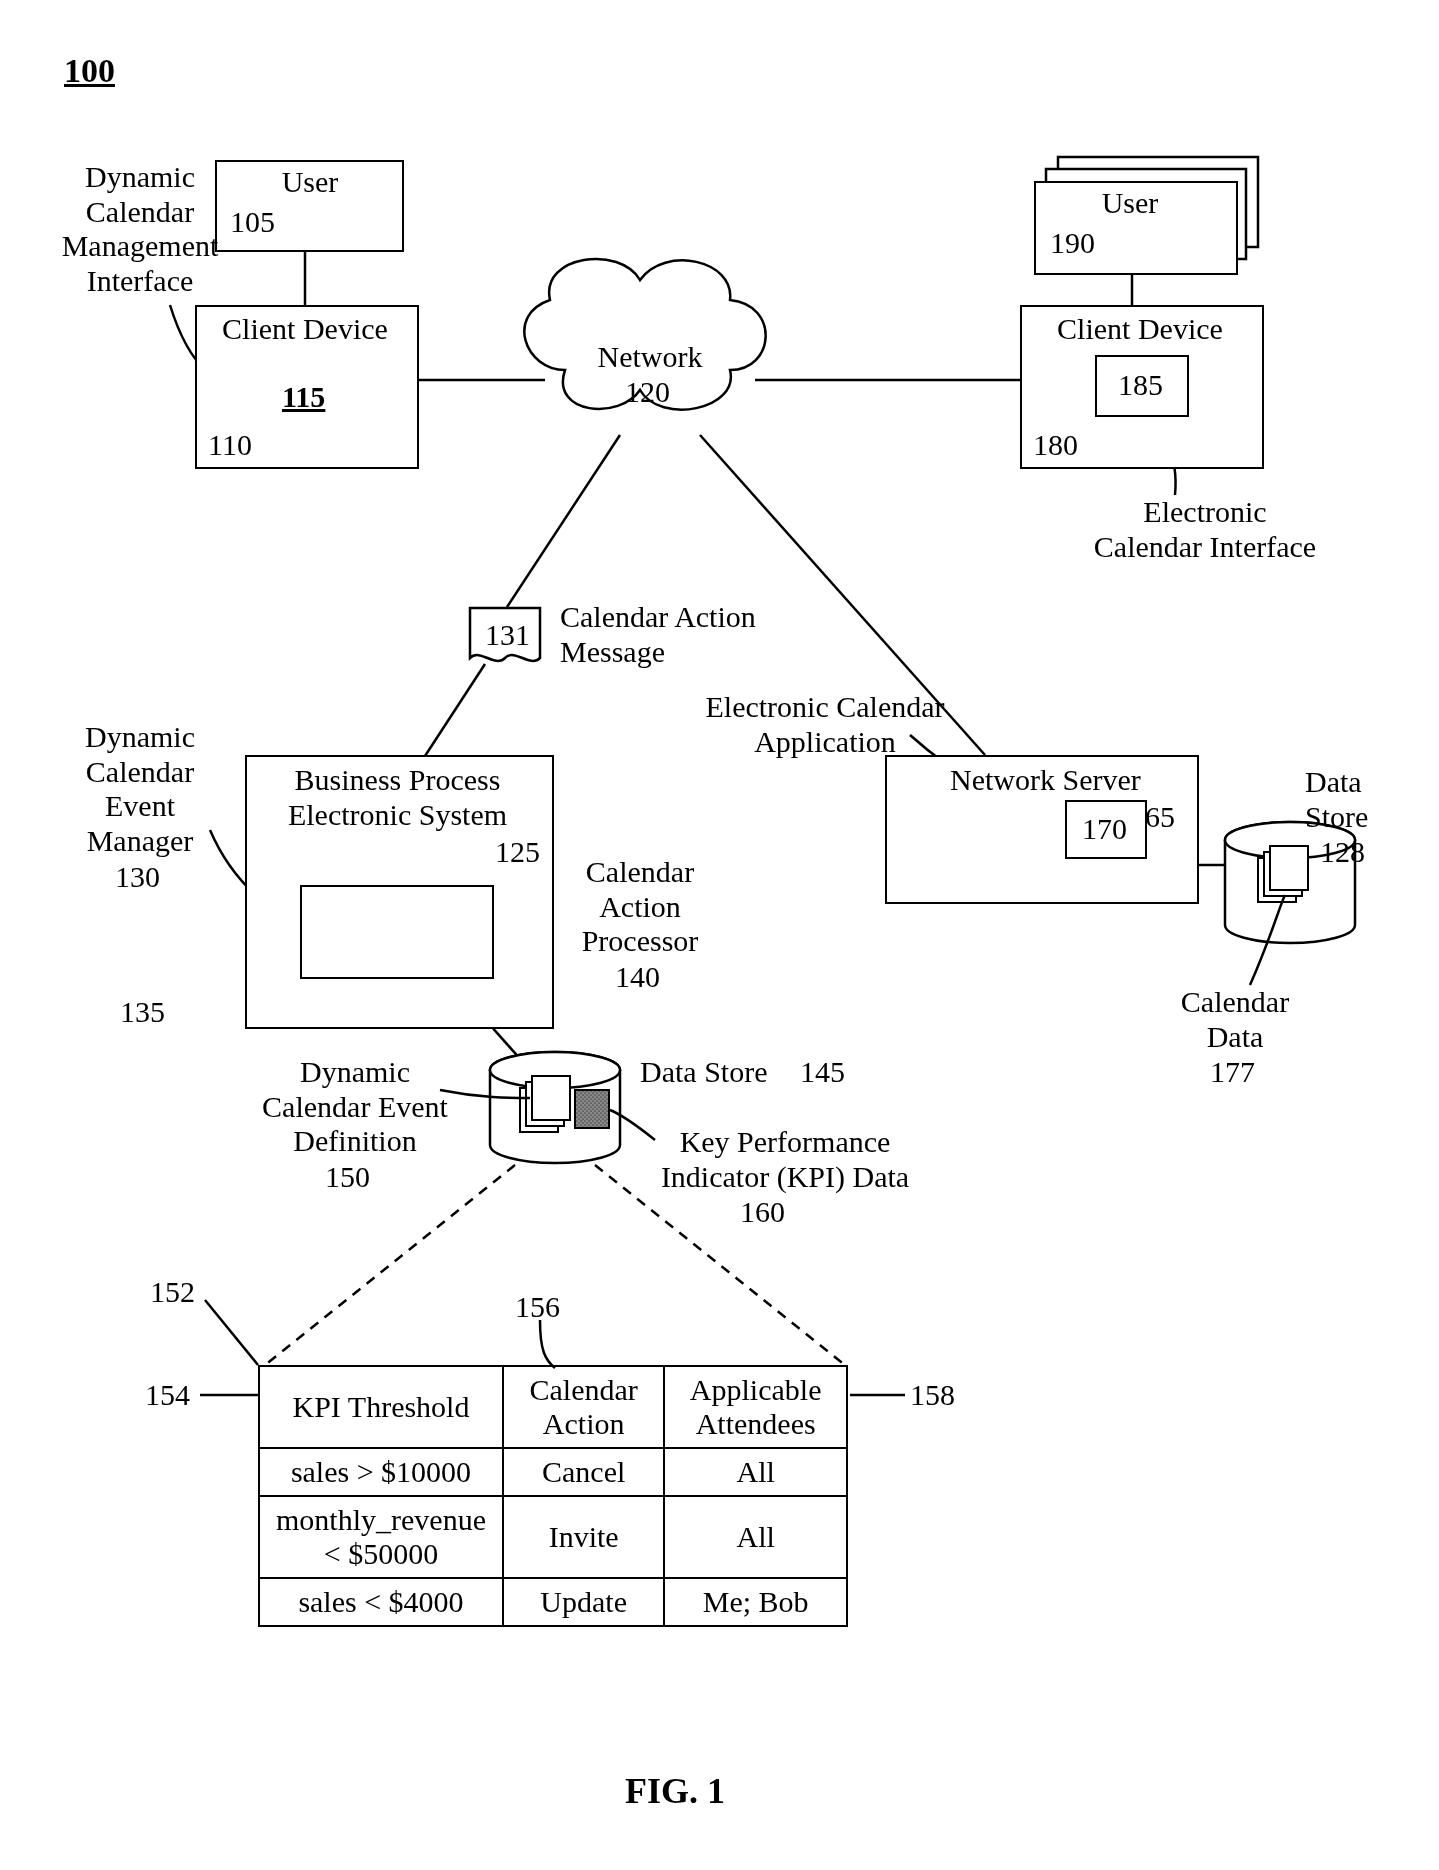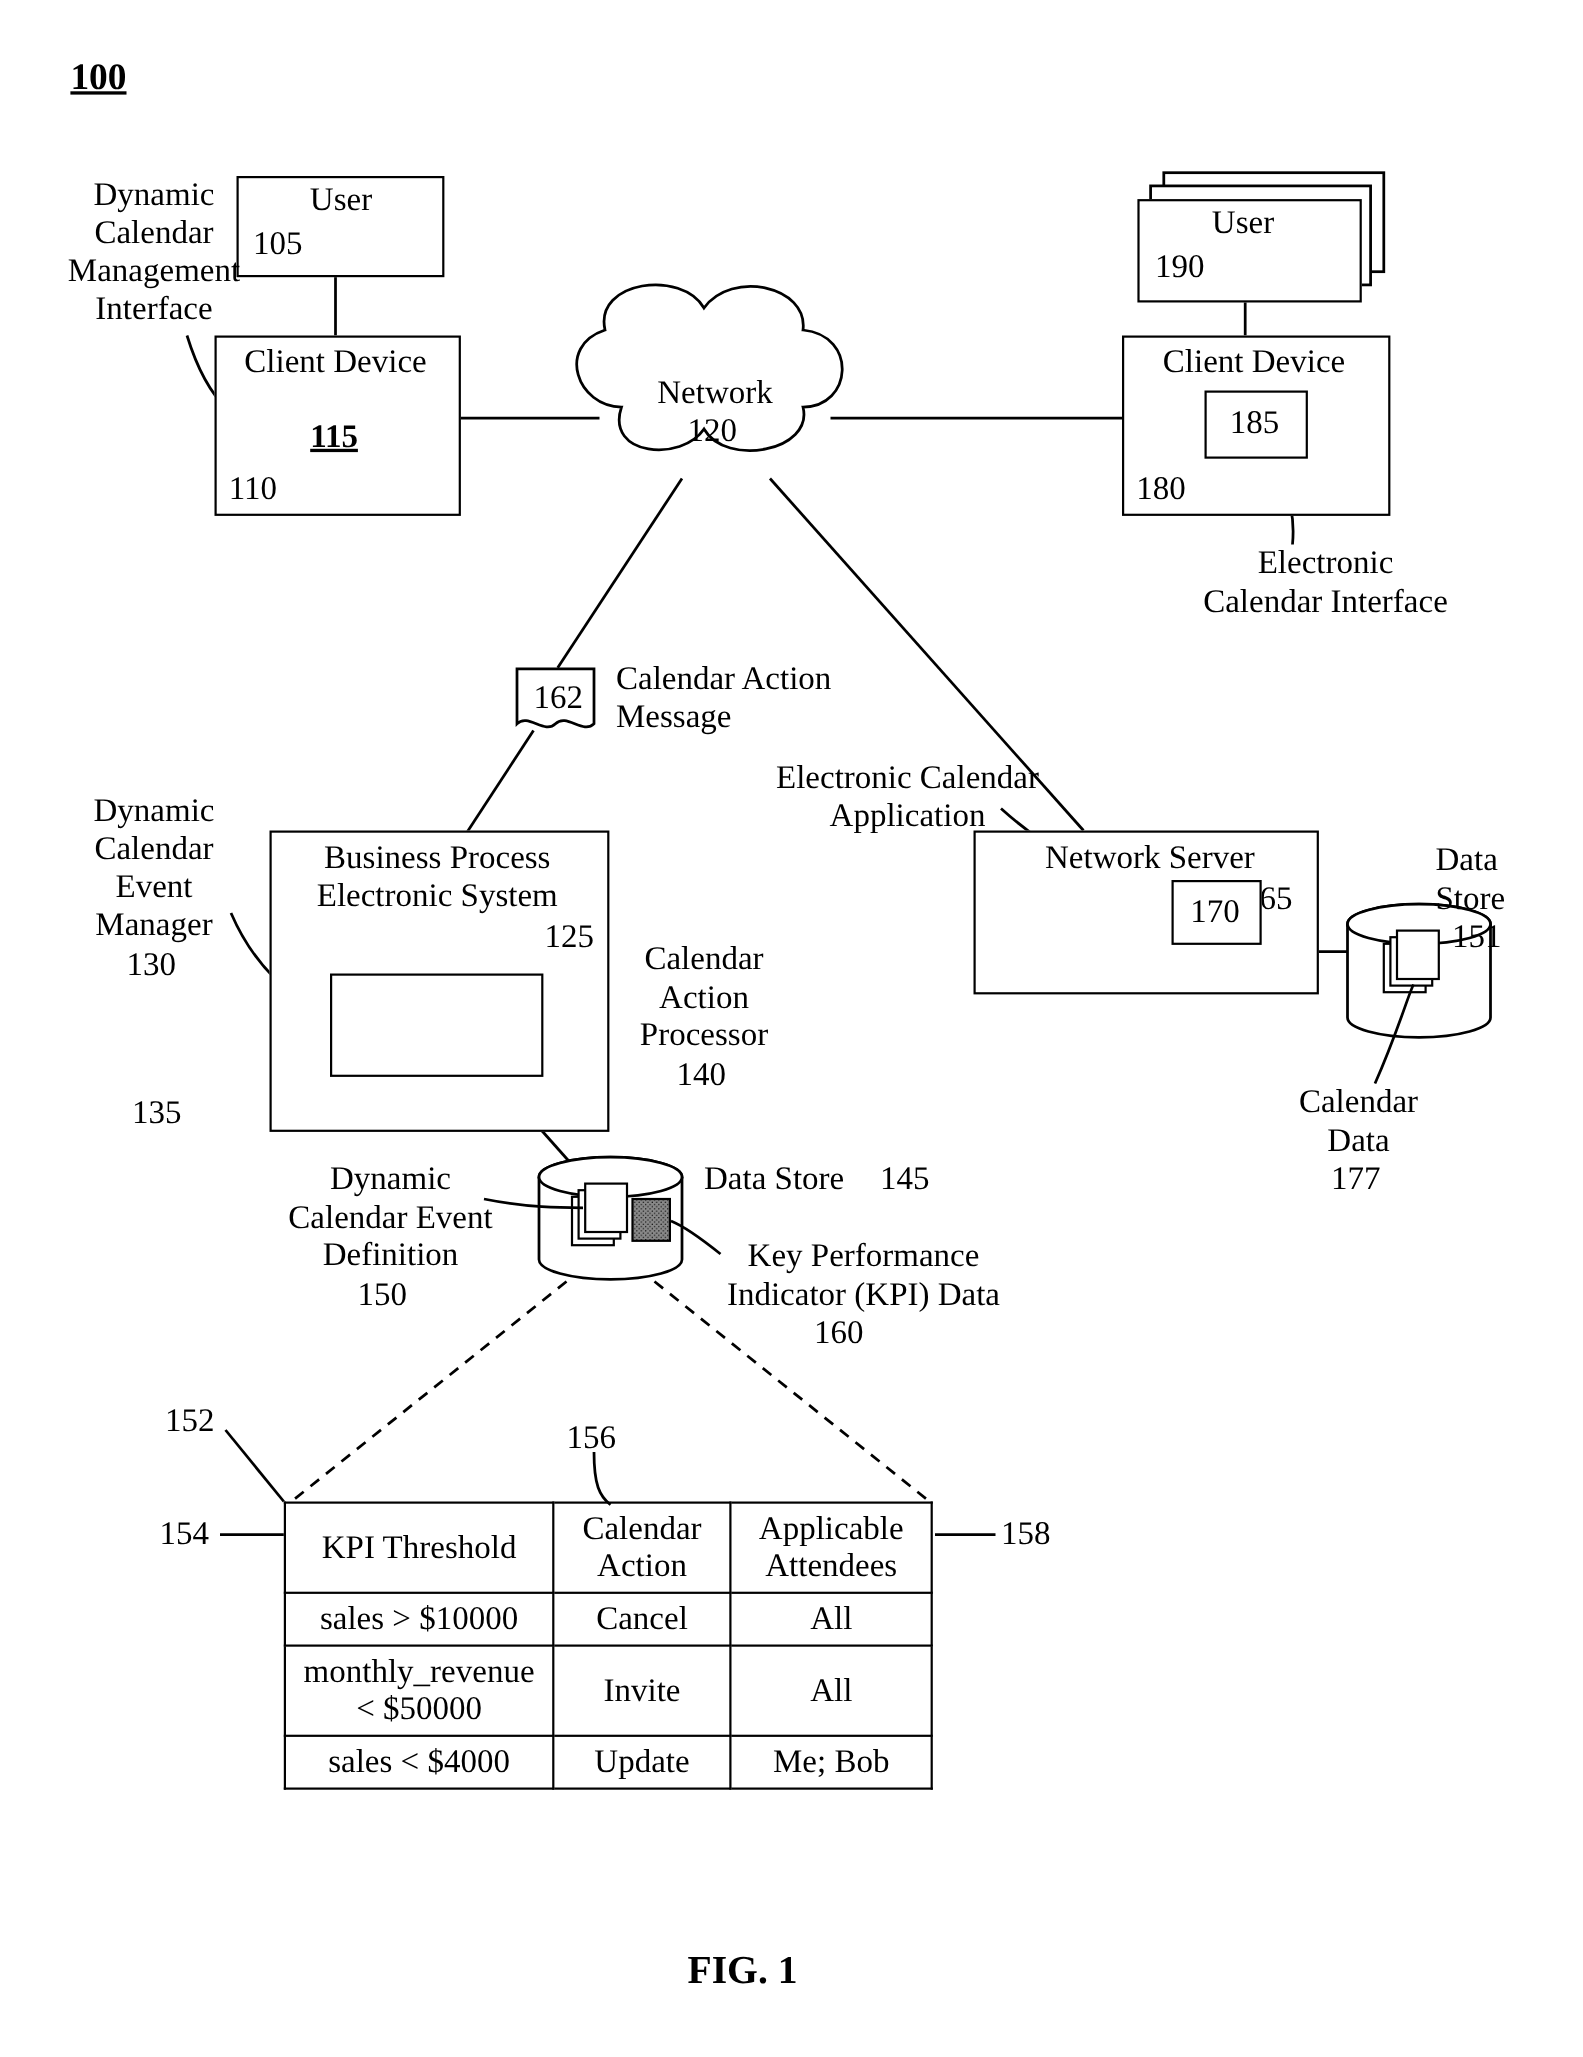--- a/index.html
+++ b/index.html
@@ -170,21 +170,21 @@
   <div class="ref" style="left:625px;top:375px">120</div>
 
   <div class="box" style="left:1020px;top:305px;width:240px;height:160px"></div>
   <div class="lbl" style="left:1035px;top:312px;width:210px">Client Device</div>
   <div class="box" style="left:1095px;top:355px;width:90px;height:58px"></div>
   <div class="ref" style="left:1118px;top:368px">185</div>
   <div class="ref" style="left:1033px;top:428px">180</div>
   <div class="lbl" style="left:1070px;top:495px;width:270px;white-space:pre-line">Electronic
 Calendar Interface</div>
 
-  <div class="ref" style="left:485px;top:618px">162</div>
+  <div class="ref" style="left:485px;top:618px">131</div>
   <div class="lbl" style="left:560px;top:600px;width:250px;white-space:pre-line;text-align:left">Calendar Action
 Message</div>
 
   <div class="box" style="left:245px;top:755px;width:305px;height:270px"></div>
   <div class="lbl" style="left:260px;top:763px;width:275px;white-space:pre-line">Business Process
 Electronic System</div>
   <div class="ref" style="left:495px;top:835px">125</div>
   <div class="box" style="left:300px;top:885px;width:190px;height:90px;border-width:2.5px"></div>
 
   <div class="lbl" style="left:65px;top:720px;width:150px;white-space:pre-line">Dynamic
@@ -204,21 +204,21 @@
 Application</div>
 
   <div class="box" style="left:885px;top:755px;width:310px;height:145px"></div>
   <div class="lbl" style="left:950px;top:763px;width:230px;text-align:left">Network Server</div>
   <div class="ref" style="left:1130px;top:800px">165</div>
   <div class="box" style="left:1065px;top:800px;width:78px;height:55px"></div>
   <div class="ref" style="left:1082px;top:812px">170</div>
 
   <div class="lbl" style="left:1305px;top:765px;width:110px;white-space:pre-line;text-align:left">Data
 Store</div>
-  <div class="ref" style="left:1320px;top:835px">151</div>
+  <div class="ref" style="left:1320px;top:835px">128</div>
   <div class="lbl" style="left:1155px;top:985px;width:160px;white-space:pre-line">Calendar
 Data</div>
   <div class="ref" style="left:1210px;top:1055px">177</div>
 
   <div class="lbl" style="left:640px;top:1055px;width:160px;text-align:left">Data Store</div>
   <div class="ref" style="left:800px;top:1055px">145</div>
 
   <div class="lbl" style="left:245px;top:1055px;width:220px;white-space:pre-line">Dynamic
 Calendar Event
 Definition</div>

